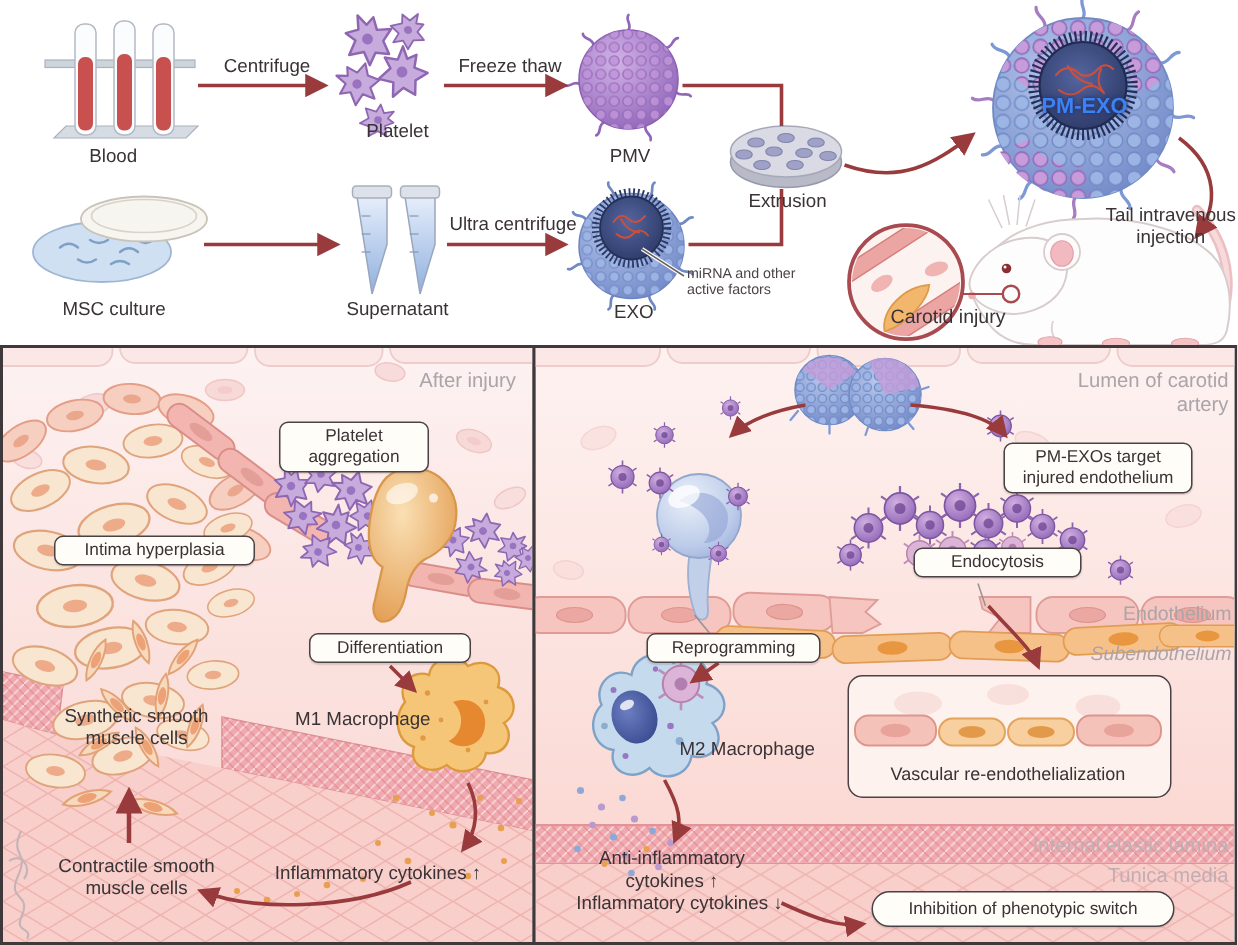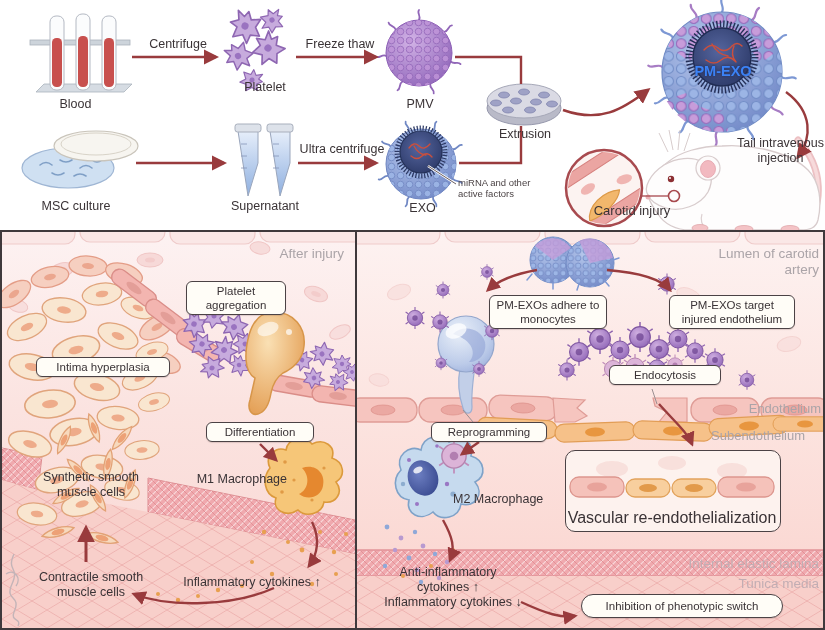--- a/index.html
+++ b/index.html
@@ -719,45 +719,44 @@
         <path d="M86,288 C96,306 98,316 93,328" marker-end="url(#mkR)"></path>
         <path d="M164,370 C190,382 204,386 218,384" marker-end="url(#mkR)"></path>
       </g>
       <g stroke="#9a8f91" stroke-width="1">
         <line x1="106" y1="178" x2="116" y2="190"></line>
         <line x1="295" y1="157" x2="300" y2="172"></line>
       </g>
     </svg>
 
     <div class="gray right" style="left:352px;top:14px;width:110px;">Lumen of carotid artery</div>
-    <div class="box" style="left:132px;top:63px;width:104px;">PM-EXOs adhere to monocytes</div>
     <div class="box" style="left:312px;top:63px;width:112px;">PM-EXOs target injured endothelium</div>
     <div class="box" style="left:252px;top:133px;width:98px;">Endocytosis</div>
     <div class="gray right" style="left:388px;top:147px;width:76px;font-size:13px;margin-top:22px;">Endothelium</div>
-    <div class="gray right" style="left:344px;top:196px;width:104px;font-size:13px;">Subendothelium</div>
+    <div class="gray right" style="left:360px;top:196px;width:104px;font-size:13px;font-style:italic;">Subendothelium</div>
     <div class="box" style="left:74px;top:190px;width:102px;">Reprogramming</div>
     <div class="lbl" style="left:96px;top:260px;width:110px;text-align:left;">M2 Macrophage</div>
 
     <div style="position:absolute;left:208px;top:218px;width:216px;height:82px;background:#fdf2ee;border:1.8px solid #4b4245;border-radius:10px;z-index:3;box-sizing:border-box;overflow:hidden;">
       <svg width="212" height="52" style="position:absolute;top:2px;left:0;">
         <g opacity=".5" fill="#f4cdc9">
             <ellipse cx="46" cy="16" rx="16" ry="8"></ellipse>
             <ellipse cx="106" cy="10" rx="14" ry="7"></ellipse>
             <ellipse cx="166" cy="18" rx="15" ry="8"></ellipse>
           </g>
         <rect x="4" y="24" width="54" height="20" rx="9" fill="#f5c2ba" stroke="#dd968e" stroke-width="1.3"></rect>
         <ellipse cx="31" cy="34" rx="10" ry="4.5" fill="#e8a39b"></ellipse>
         <rect x="60" y="26" width="44" height="18" rx="9" fill="#f8cf9e" stroke="#e2a35c" stroke-width="1.3"></rect>
         <ellipse cx="82" cy="35" rx="9" ry="4" fill="#e29a4a"></ellipse>
         <rect x="106" y="26" width="44" height="18" rx="9" fill="#f8cf9e" stroke="#e2a35c" stroke-width="1.3"></rect>
         <ellipse cx="128" cy="35" rx="9" ry="4" fill="#e29a4a"></ellipse>
         <rect x="152" y="24" width="56" height="20" rx="9" fill="#f5c2ba" stroke="#dd968e" stroke-width="1.3"></rect>
         <ellipse cx="180" cy="34" rx="10" ry="4.5" fill="#e8a39b"></ellipse>
       </svg>
-      <div class="lbl" style="left:0;top:58px;width:212px;font-size:16px;">Vascular re-endothelialization</div>
+      <div class="lbl" style="left:0;top:58px;width:212px;font-size:12px;">Vascular re-endothelialization</div>
     </div>
 
     <div class="lbl" style="left:34px;top:333px;width:114px;">Anti-inflammatory cytokines ↑</div>
     <div class="gray graypink right" style="left:320px;top:324px;width:142px;text-align:right;">Internal elastic lamina</div>
     <div class="gray graypink right" style="left:340px;top:344px;width:122px;">Tunica media</div>
     <div class="lbl" style="left:20px;top:363px;width:152px;">Inflammatory cytokines ↓</div>
     <div class="box" style="left:224px;top:362px;width:188px;border-radius:12px;padding:4px 6px;">Inhibition of phenotypic switch</div>
   </div>
 
 </div>

